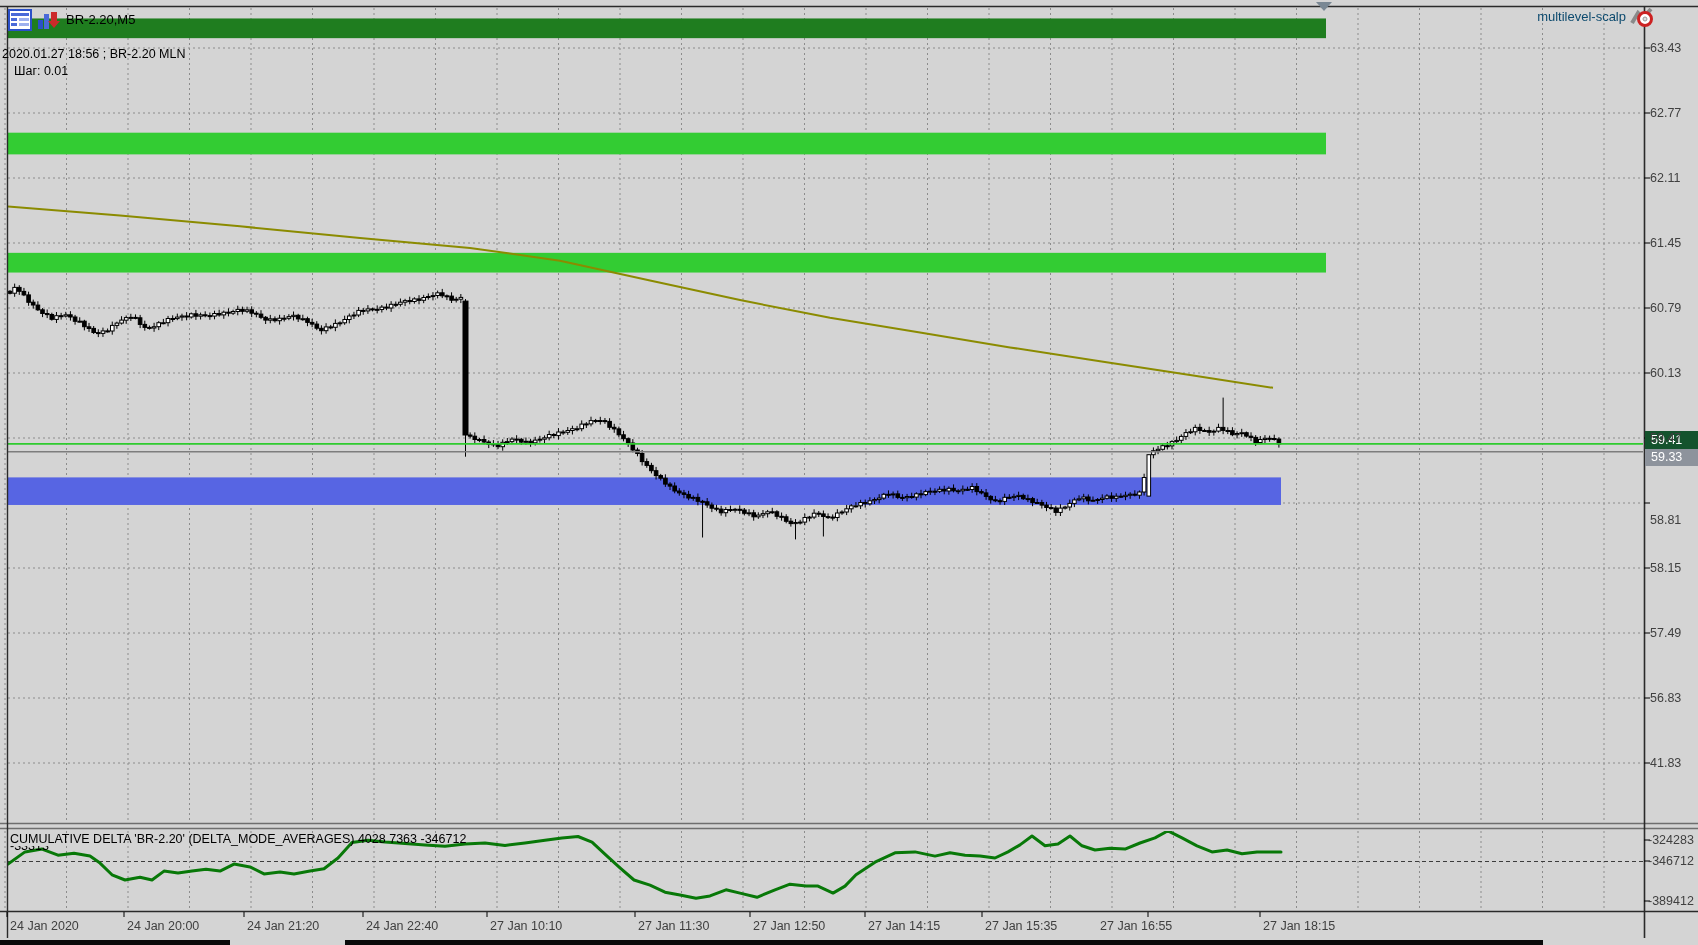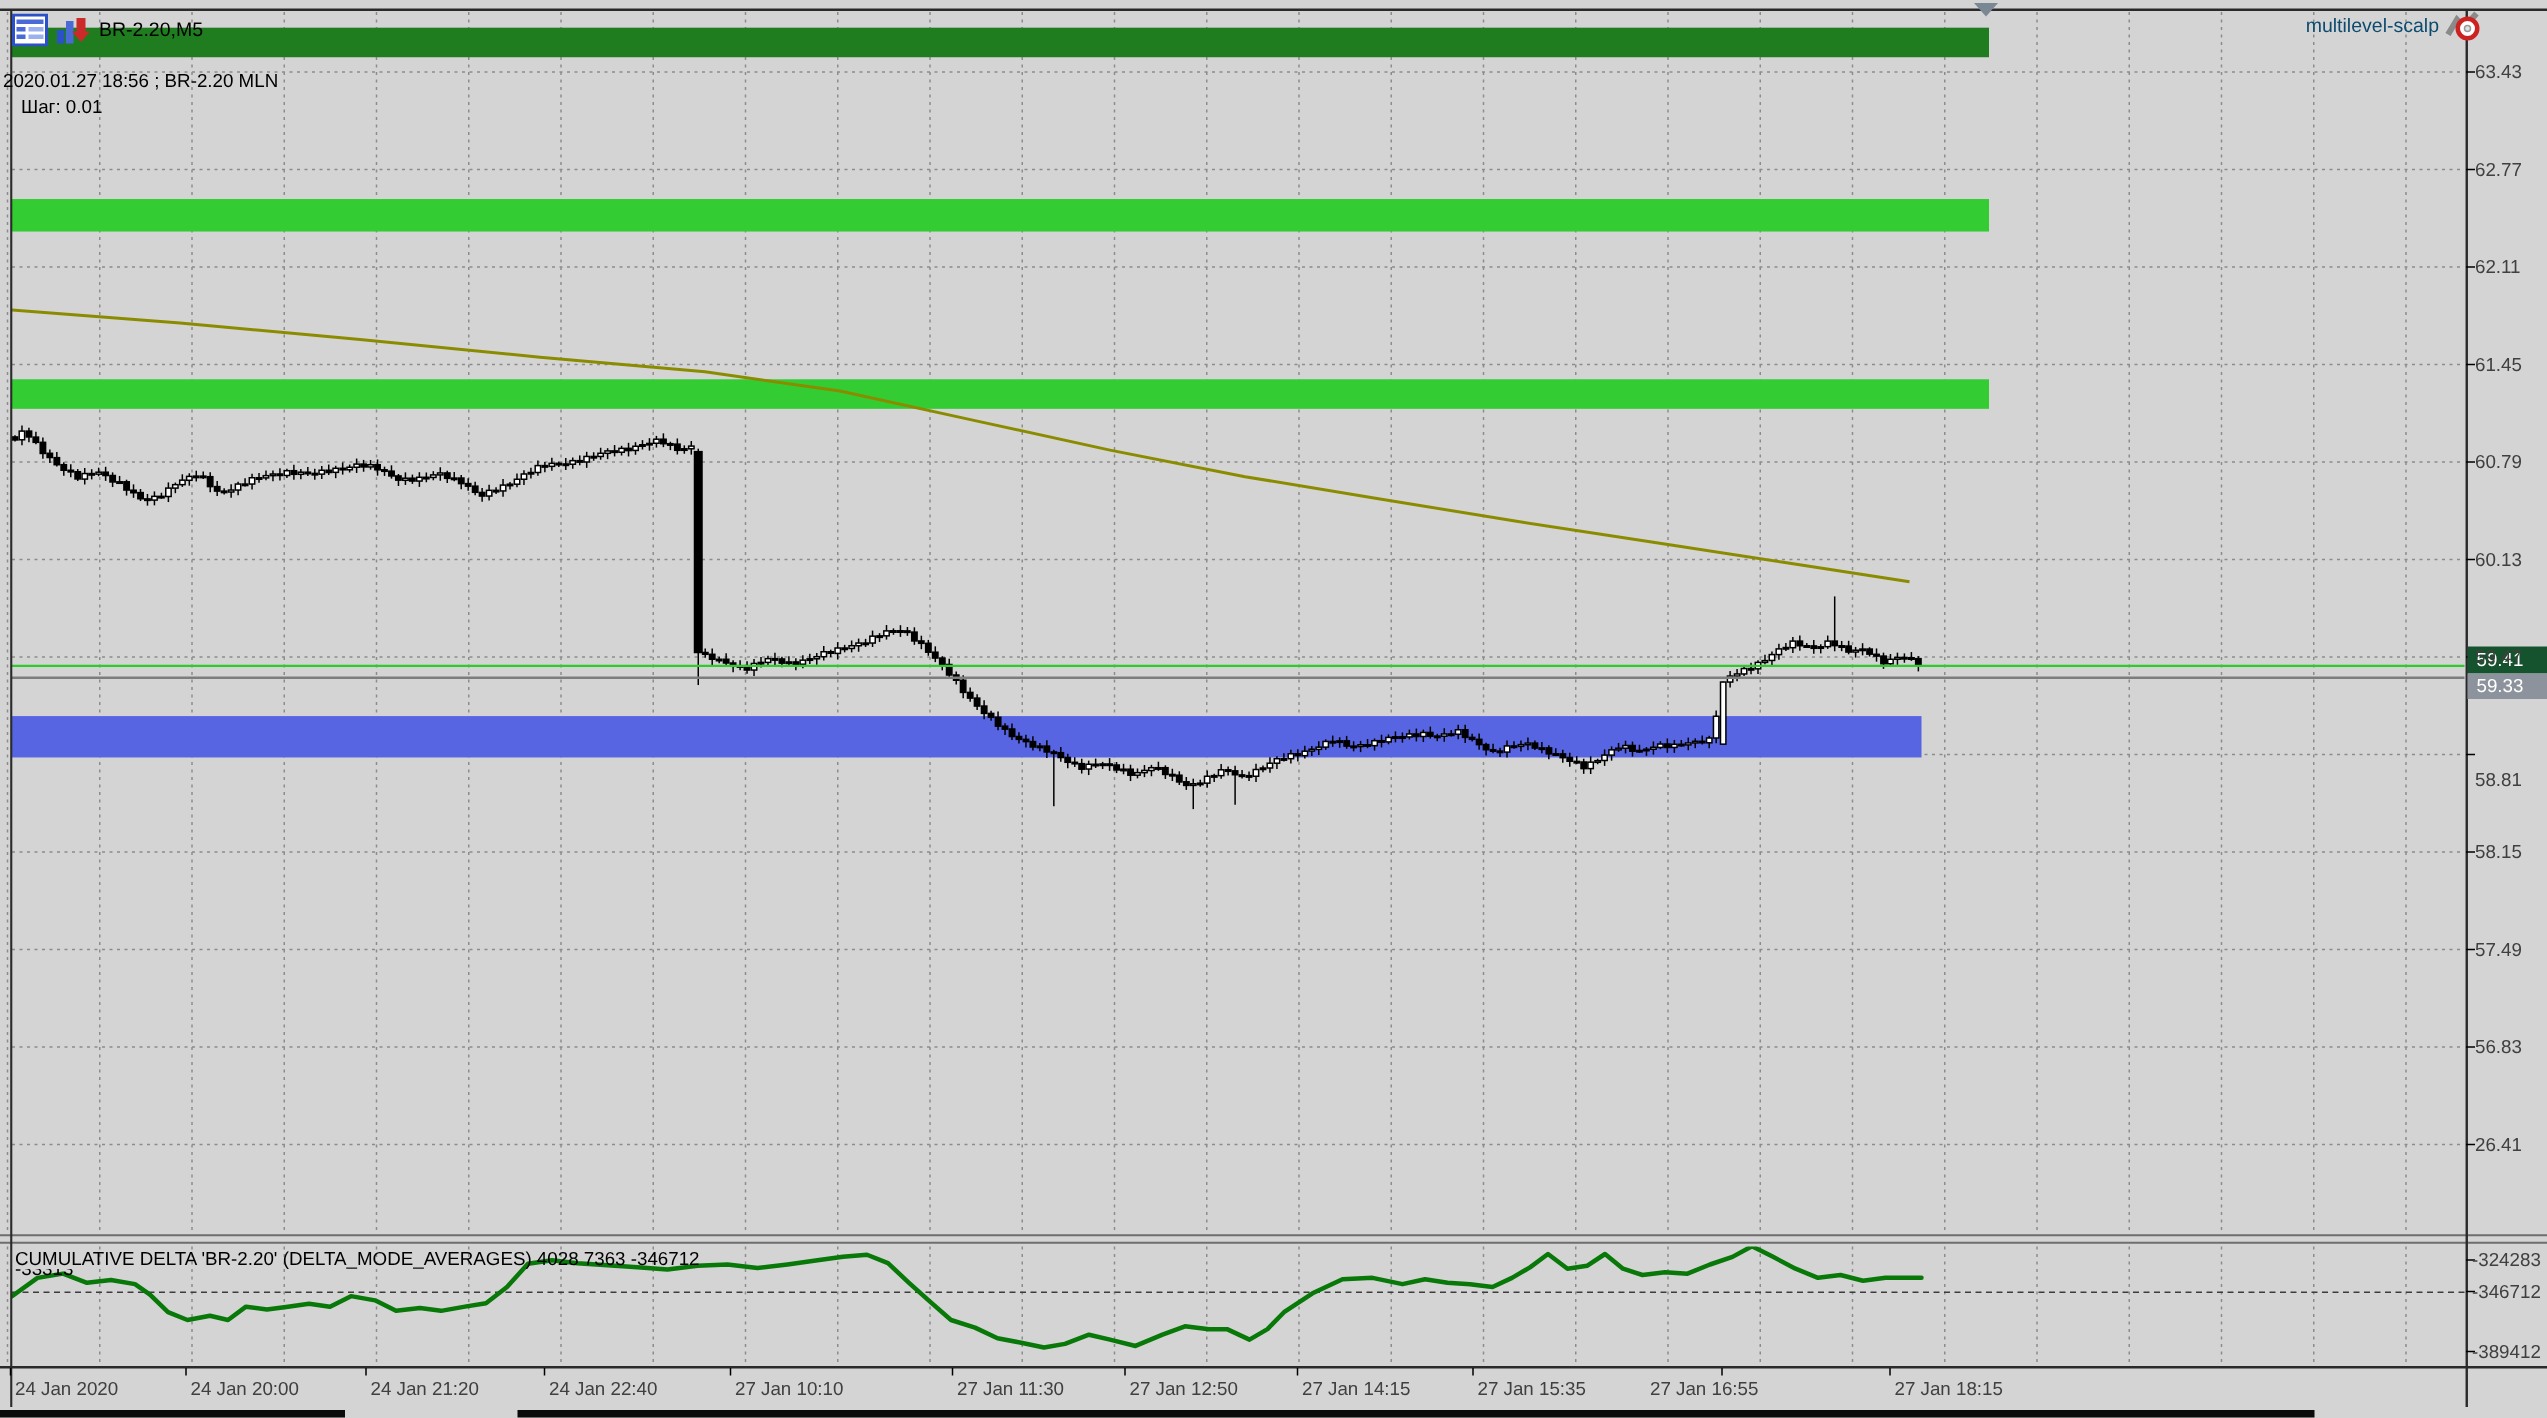--- a/index.html
+++ b/index.html
@@ -749,21 +749,21 @@
     <div class="axis-label" style="left: 1650px; top: 106px;">62.77</div>
     <div class="axis-label" style="left: 1650px; top: 171px;">62.11</div>
     <div class="axis-label" style="left: 1650px; top: 236px;">61.45</div>
     <div class="axis-label" style="left: 1650px; top: 301px;">60.79</div>
     <div class="axis-label" style="left: 1650px; top: 366px;">60.13</div>
     <div class="axis-label" style="left: 1650px; top: 431px;">59.47</div>
     <div class="axis-label" style="left: 1650px; top: 496px; margin-top: 17px;">58.81</div>
     <div class="axis-label" style="left: 1650px; top: 561px;">58.15</div>
     <div class="axis-label" style="left: 1650px; top: 626px;">57.49</div>
     <div class="axis-label" style="left: 1650px; top: 691px;">56.83</div>
-    <div class="axis-label" style="left: 1650px; top: 756px;">26.41</div>
+    <div class="axis-label" style="left: 1650px; top: 756px;">41.83</div>
   </div>
 <div id="time-labels">
     <div class="axis-label" style="left: 10px; top: 919px;">24 Jan 2020</div>
     <div class="axis-label" style="left: 127px; top: 919px;">24 Jan 20:00</div>
     <div class="axis-label" style="left: 247px; top: 919px;">24 Jan 21:20</div>
     <div class="axis-label" style="left: 366px; top: 919px;">24 Jan 22:40</div>
     <div class="axis-label" style="left: 490px; top: 919px;">27 Jan 10:10</div>
     <div class="axis-label" style="left: 638px; top: 919px;">27 Jan 11:30</div>
     <div class="axis-label" style="left: 753px; top: 919px;">27 Jan 12:50</div>
     <div class="axis-label" style="left: 868px; top: 919px;">27 Jan 14:15</div>

